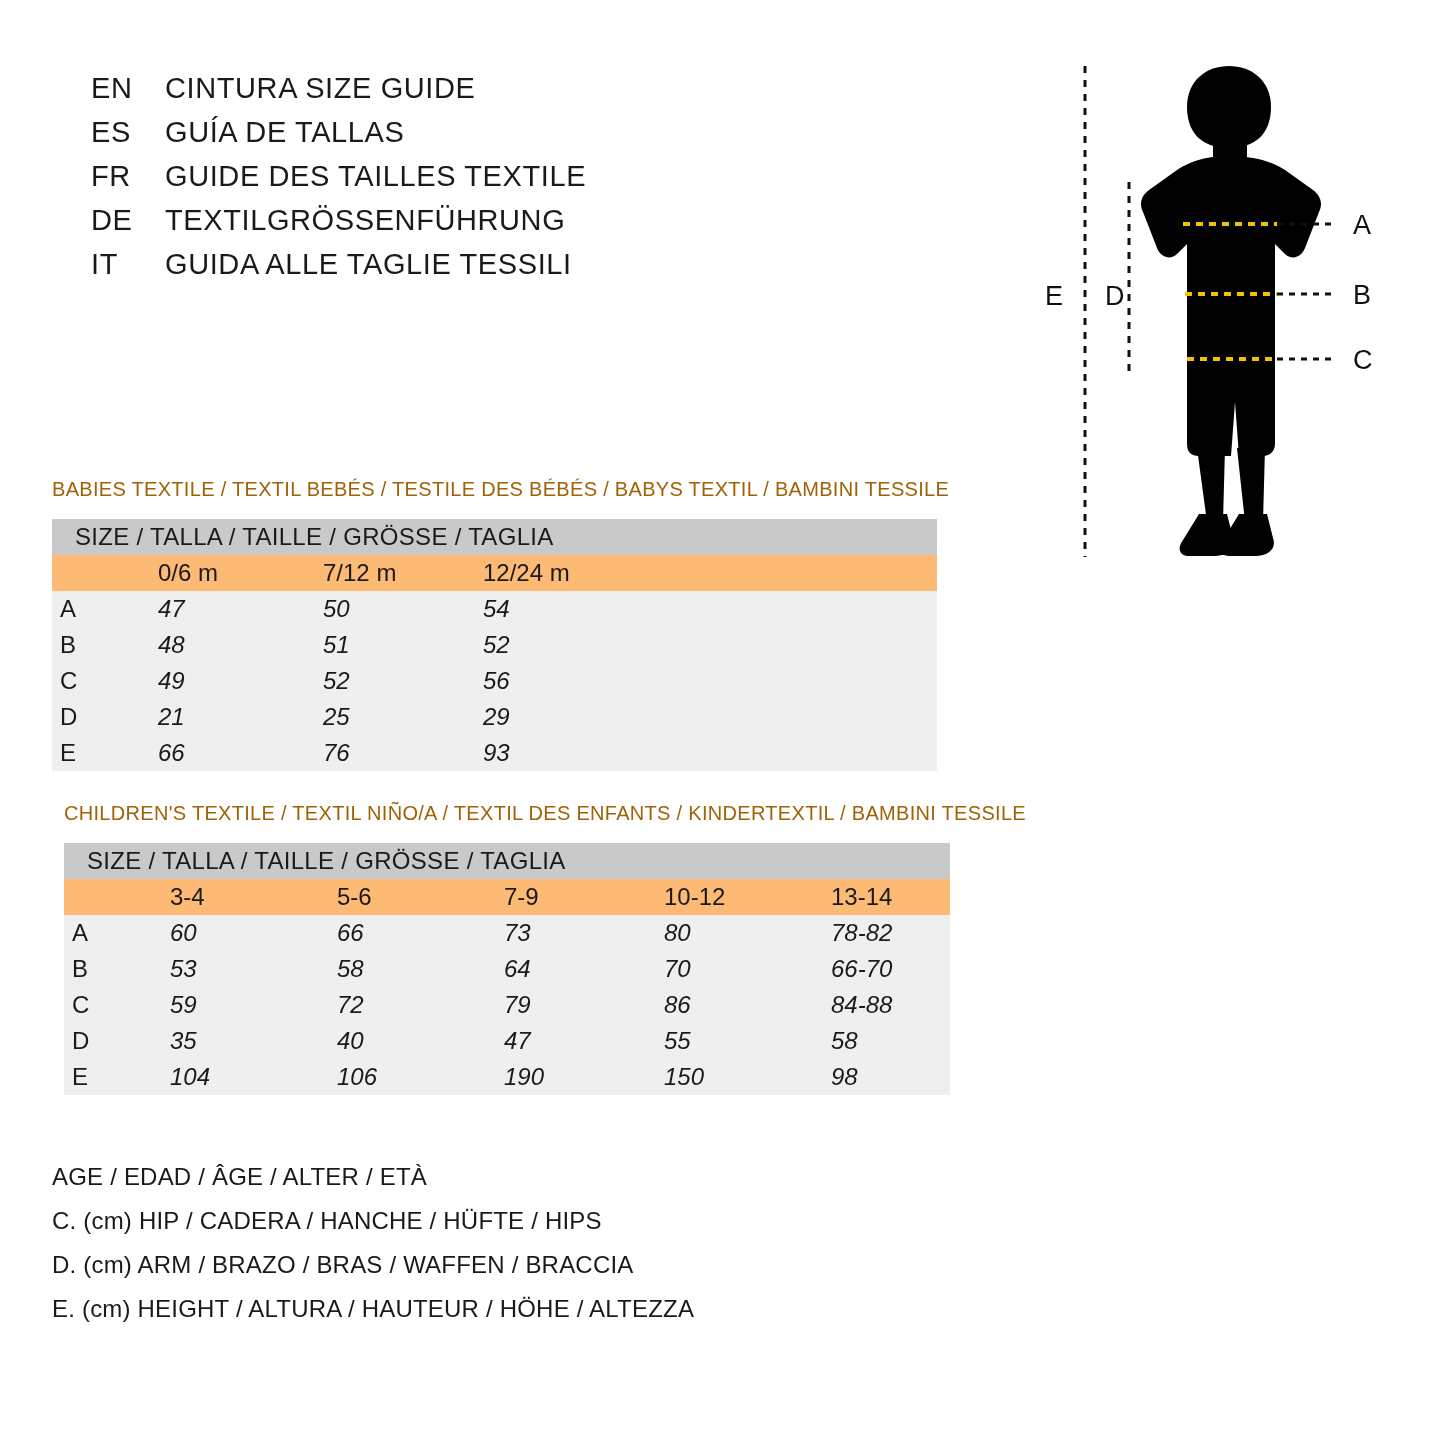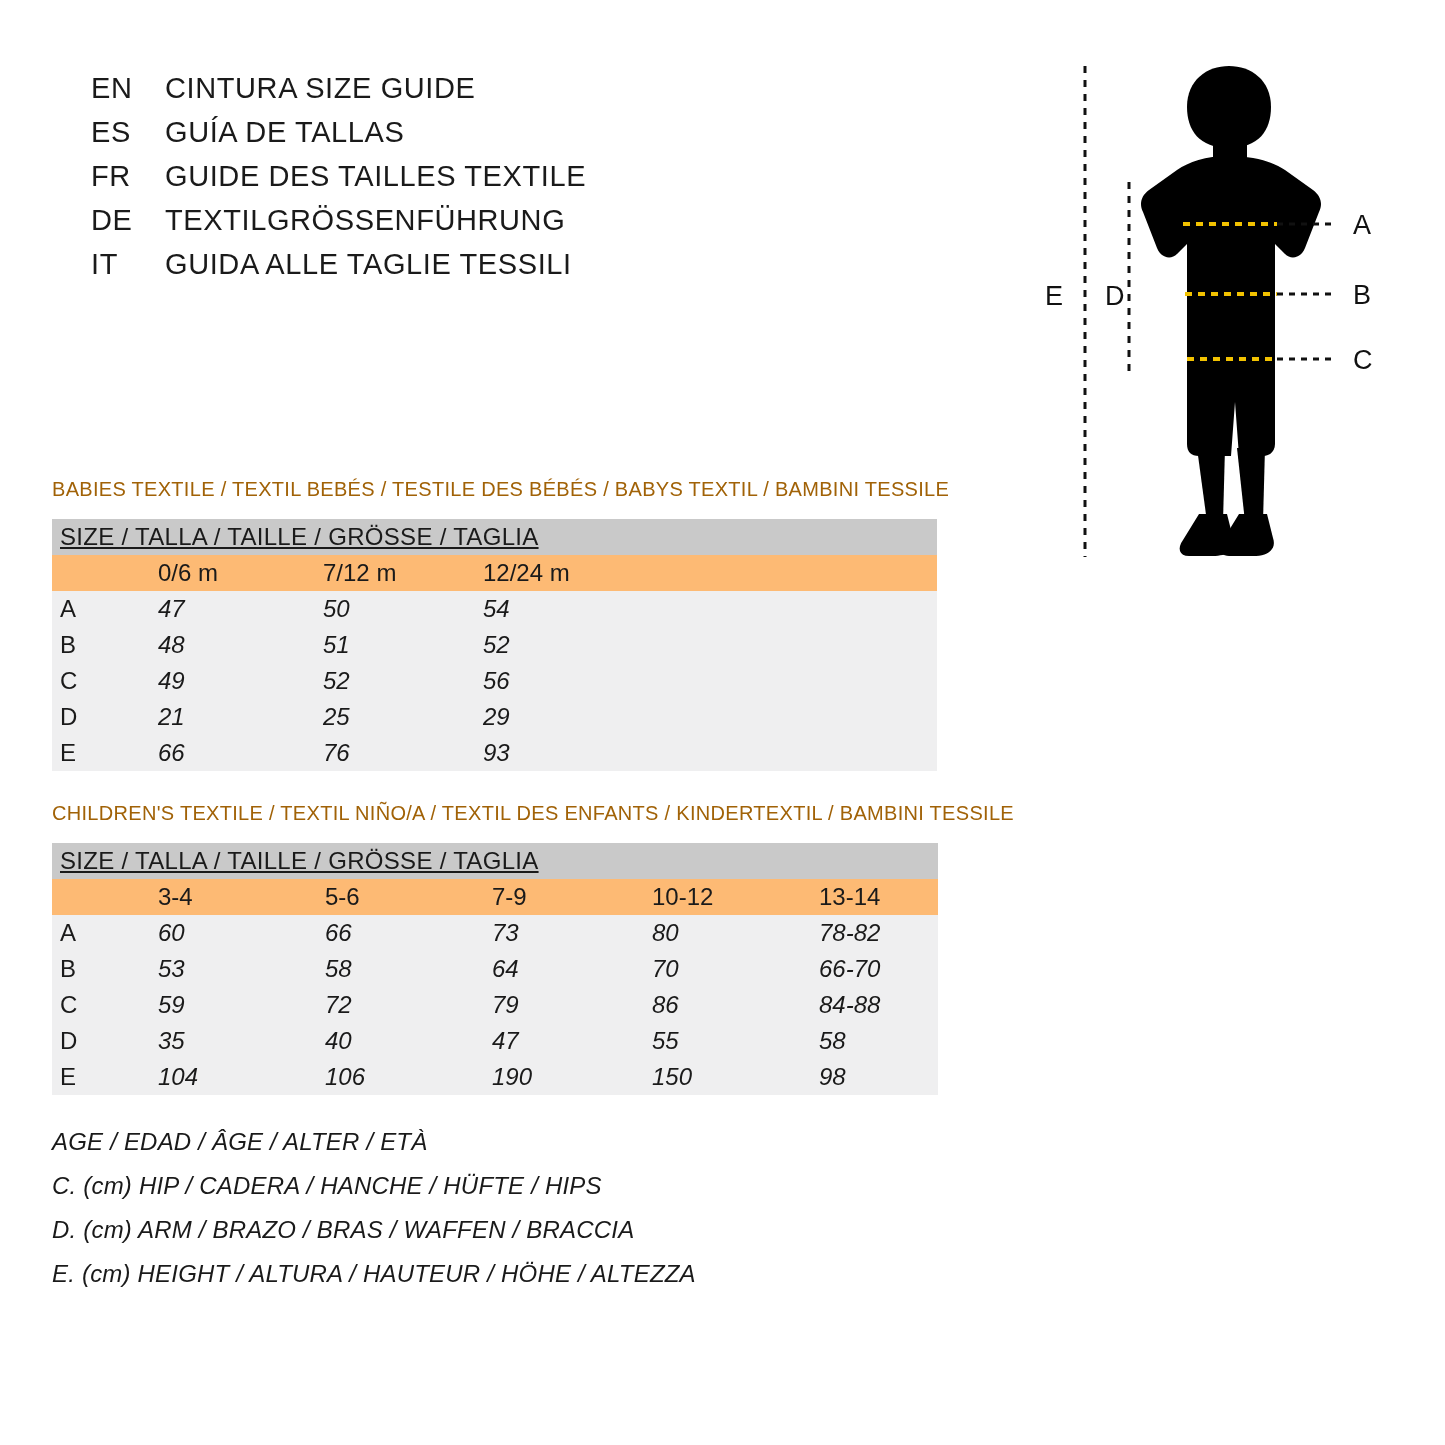--- a/index.html
+++ b/index.html
@@ -80,22 +80,21 @@
     vertical-align: middle;
     color: #1a1a1a;
   }
   .hdr-row td {
     background: #c9c9c9;
     height: 40px;
     font-size: 24px;
     letter-spacing: 0.3px;
   }
   .hdr-row td.first {
-    padding-left: 8px;
-    text-decoration: underline;
+    padding-left: 23px;
   }
   .sub-row td {
     background: #fdba74;
     height: 42px;
   }
   .data-row td {
     background: #efeff0;
   }
   .data-row td.rowlabel {
     padding-left: 8px;
@@ -121,23 +120,22 @@
   .children col.c1 { width: 167px; }
   .children col.c2 { width: 167px; }
   .children col.c3 { width: 160px; }
   .children col.c4 { width: 167px; }
   .children col.c5 { width: 145px; }
 
   
   .legend {
     position: absolute;
     left: 52px;
-    top: 1120px;
+    top: 1155px;
     width: 900px;
-    font-style: italic;
   }
   .legend-line {
     font-size: 24px;
     letter-spacing: 0.2px;
     height: 44px;
     line-height: 44px;
     color: #1a1a1a;
     white-space: nowrap;
   }
 </style>
@@ -304,21 +302,21 @@
             <span class="cellval">76</span>
           </td>
         <td>
             <span class="cellval">93</span>
           </td>
       </tr>
     </tbody>
   </table>
 </div>
 
-<div class="section" style="top: 802px;">
+<div class="section" style="top: 802px; margin-left: 12px;">
   <div class="section-title">CHILDREN'S TEXTILE / TEXTIL NIÑO/A / TEXTIL DES ENFANTS / KINDERTEXTIL / BAMBINI TESSILE</div>
   <table class="size-table children">
     <colgroup>
       <col class="c0">
         <col class="c1">
         <col class="c2">
         <col class="c3">
         <col class="c4">
         <col class="c5">
     </colgroup>

